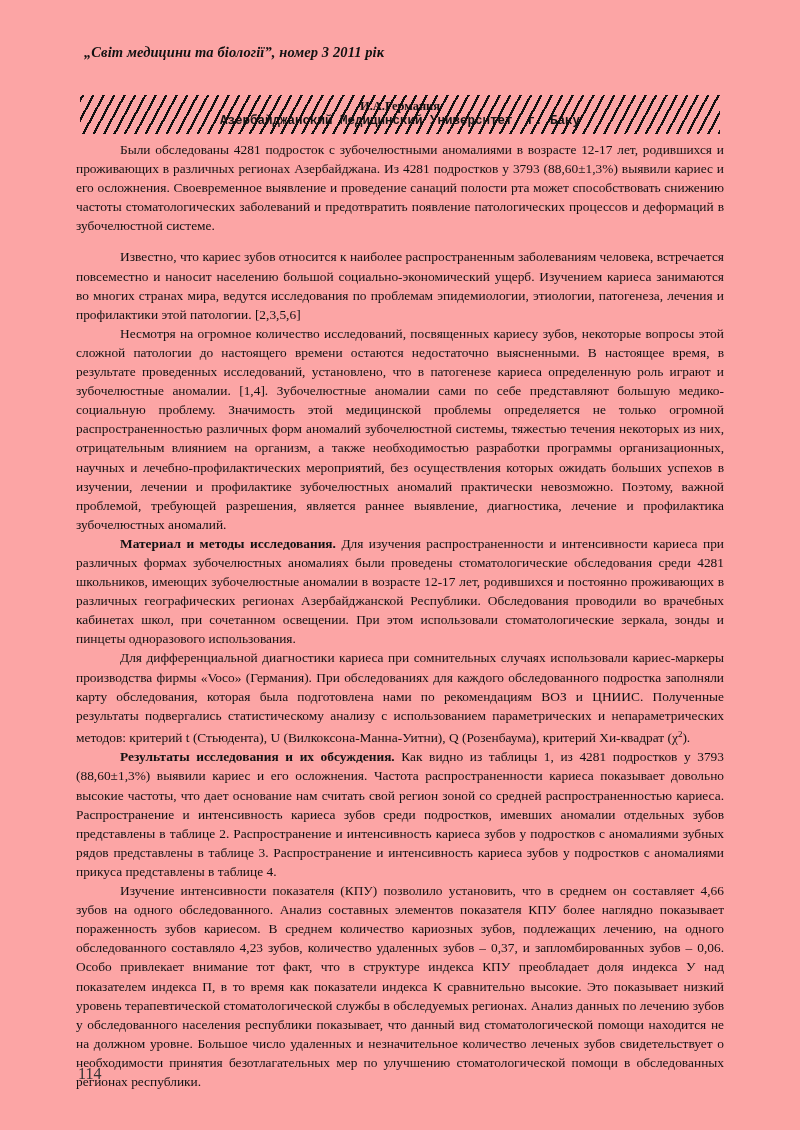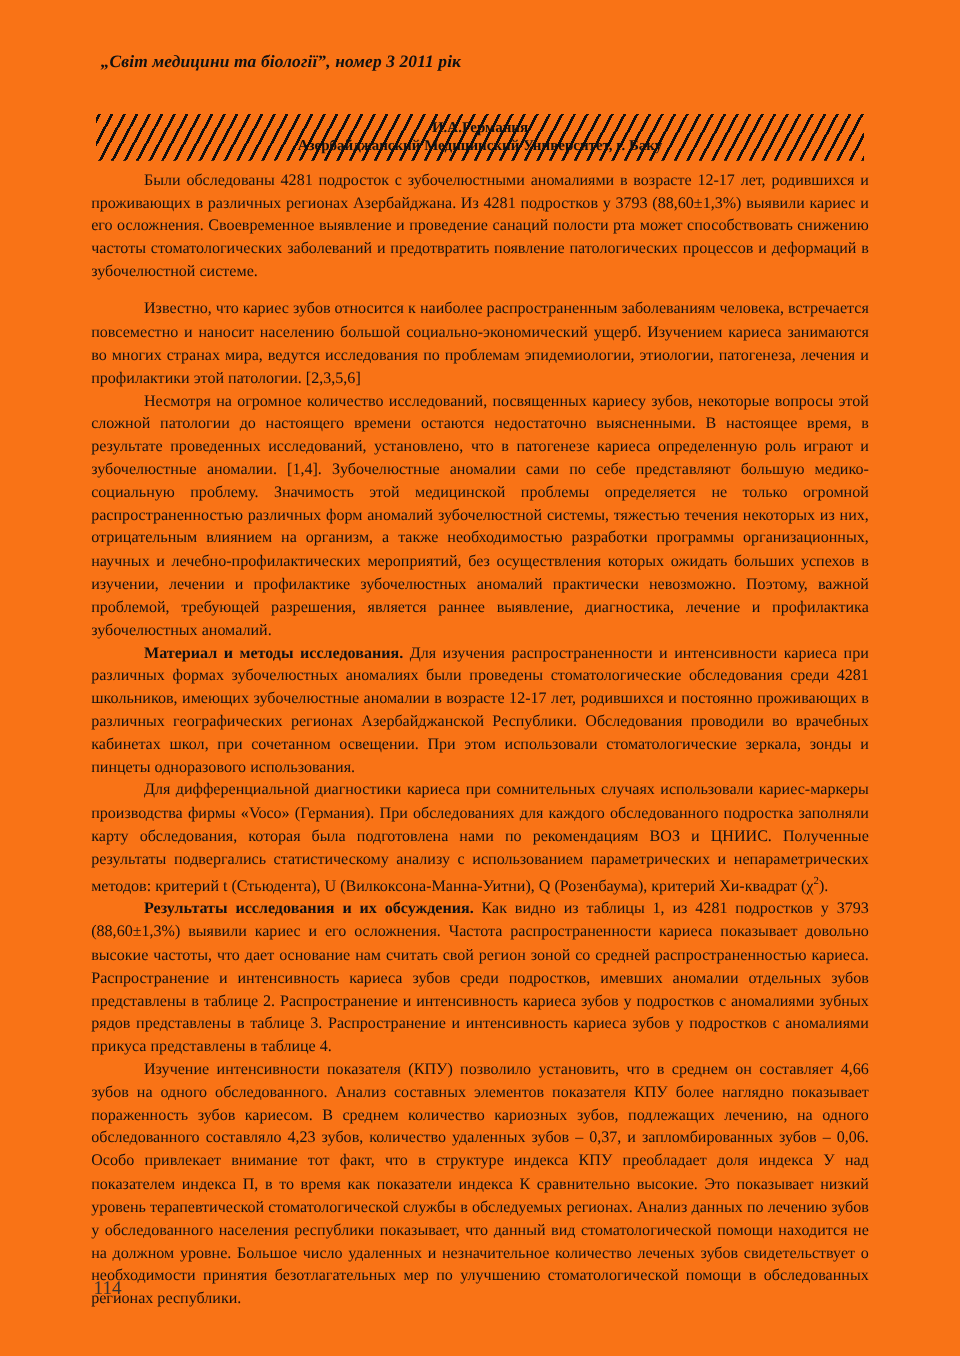--- a/index.html
+++ b/index.html
@@ -14,21 +14,21 @@
     font-family: "Liberation Serif", "DejaVu Serif", serif;
     color: #111111;
     position: relative;
     overflow: hidden;
   }
   .page {
     position: absolute;
     left: 0; top: 0;
     width: 800px;
     height: 1130px;
-    background: #f97316;
+    background: #fca5a5;
   }
   .inner {
     position: absolute;
     left: 76px;
     top: 44px;
     width: 648px;
   }
   .journal-header {
     font-style: italic;
     font-weight: bold;
@@ -64,20 +64,21 @@
     position: relative;
     z-index: 0;
   }
   .author-block .affil-line {
     font-weight: bold;
     font-size: 12.5px;
     line-height: 15px;
     margin: 0;
     position: relative;
     z-index: 0;
+    font-family: Liberation Mono, monospace;
   }
   .title {
     text-align: center;
     font-weight: bold;
     font-size: 14.2px;
     line-height: 17.5px;
     margin: 12px auto 16px auto;
     width: 596px;
     letter-spacing: .1px;
   }

